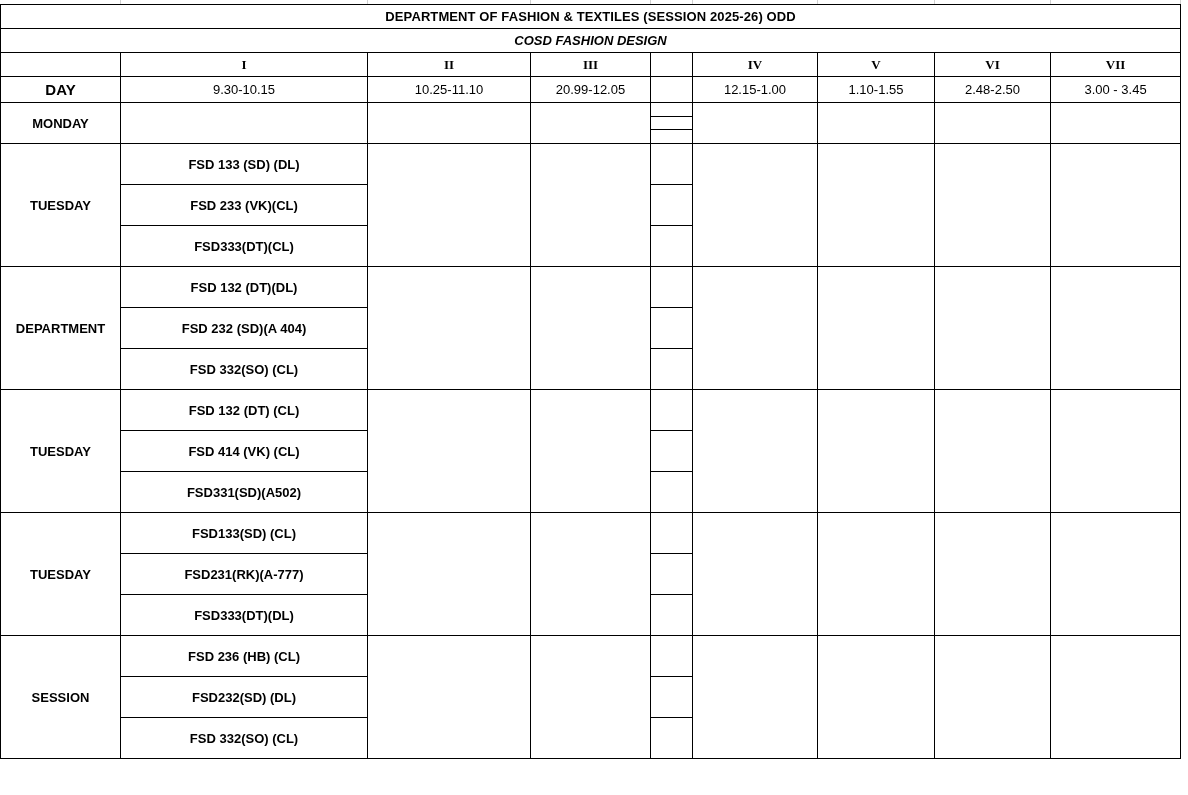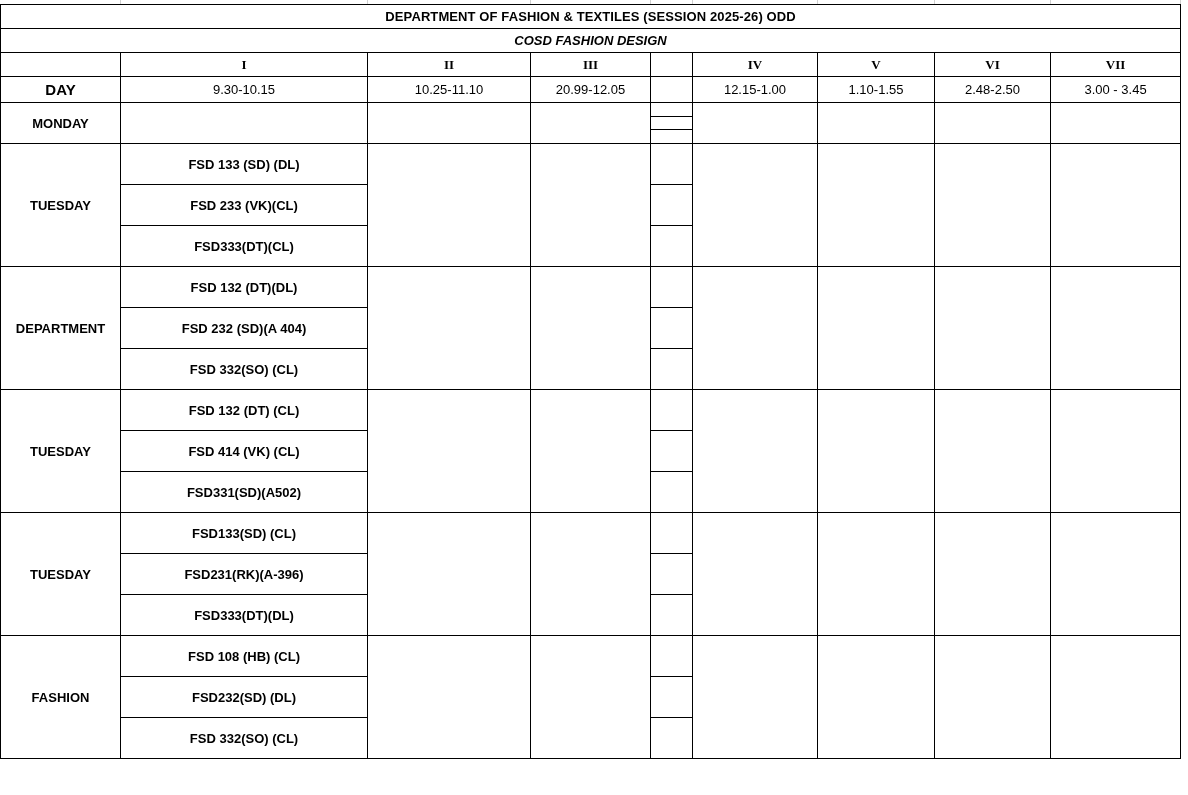--- a/index.html
+++ b/index.html
@@ -270,31 +270,31 @@
       <td class="slot">FSD133(SD) (CL)</td>
       <td class="slot" rowspan="3"></td>
       <td class="slot" rowspan="3"></td>
       <td class="break-cell"></td>
       <td class="slot" rowspan="3"></td>
       <td class="slot" rowspan="3"></td>
       <td class="slot" rowspan="3"></td>
       <td class="slot" rowspan="3"></td>
     </tr>
     <tr>
-      <td class="slot">FSD231(RK)(A-396)</td>
+      <td class="slot">FSD231(RK)(A-777)</td>
       <td class="break-cell"></td>
     </tr>
     <tr>
       <td class="slot">FSD333(DT)(DL)</td>
       <td class="break-cell"></td>
     </tr>
 
     <tr>
-      <td class="day-label" rowspan="3">FASHION</td>
-      <td class="slot">FSD 108 (HB) (CL)</td>
+      <td class="day-label" rowspan="3">SESSION</td>
+      <td class="slot">FSD 236 (HB) (CL)</td>
       <td class="slot" rowspan="3"></td>
       <td class="slot" rowspan="3"></td>
       <td class="break-cell"></td>
       <td class="slot" rowspan="3"></td>
       <td class="slot" rowspan="3"></td>
       <td class="slot" rowspan="3"></td>
       <td class="slot" rowspan="3"></td>
     </tr>
     <tr>
       <td class="slot">FSD232(SD) (DL)</td>

